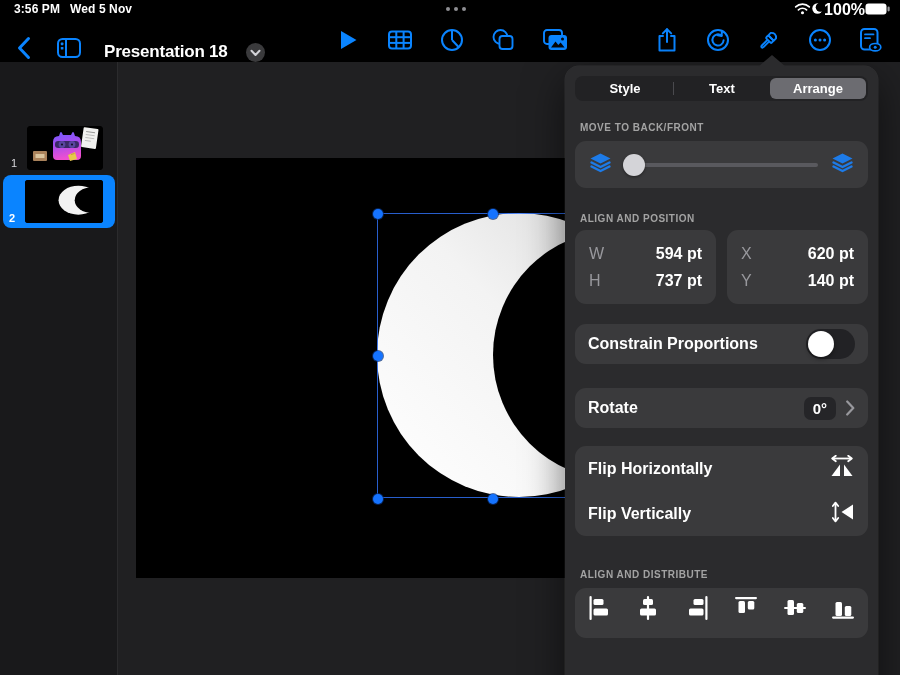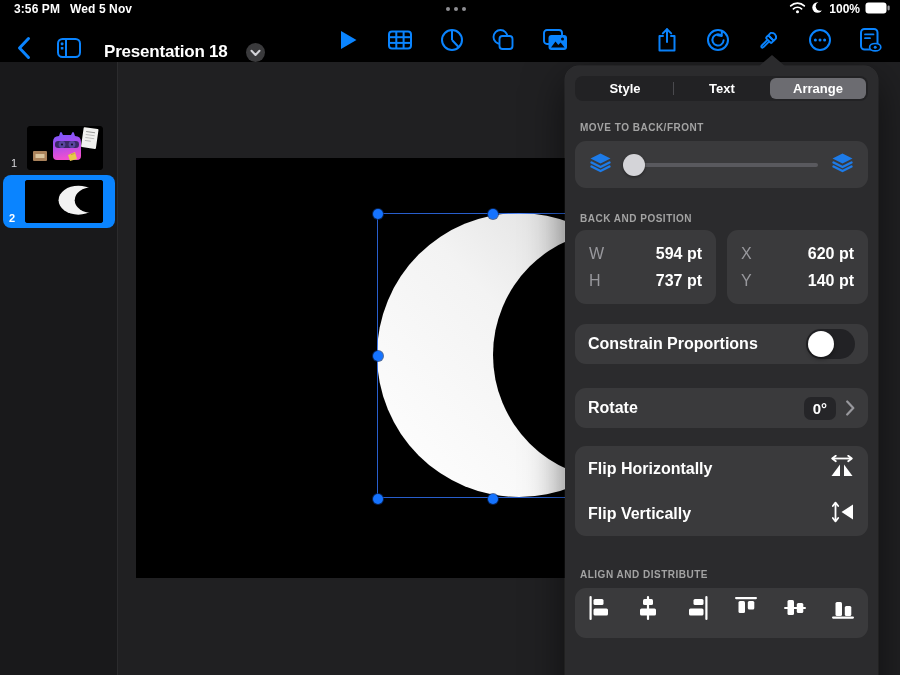--- a/index.html
+++ b/index.html
@@ -5,21 +5,21 @@
   * { margin:0; padding:0; box-sizing:border-box; }
   html,body { width:900px; height:675px; overflow:hidden; background:#000; }
   body { font-family:"Liberation Sans","DejaVu Sans",sans-serif; -webkit-font-smoothing:antialiased; }
   .screen { position:relative; width:900px; height:675px; background:#000; overflow:hidden; }
 
   
   .statusbar { position:absolute; left:0; top:0; width:900px; height:18px; background:#000; color:#fff; }
   .status-left { position:absolute; left:14px; top:2px; font-size:12px; font-weight:700; letter-spacing:.1px; display:flex; gap:10px; }
   .status-dots { position:absolute; left:446px; top:7px; display:flex; gap:4px; }
   .status-dots i { width:4px; height:4px; border-radius:50%; background:#8e8e93; }
-  .status-right { position:absolute; right:10px; top:1px; display:flex; align-items:center; gap:5px; font-size:12px; font-weight:700; }
+  .status-right { position:absolute; right:10px; top:1px; display:flex; align-items:center; font-size:16px; font-weight:700; }
 
   
   .toolbar { position:absolute; left:0; top:18px; width:900px; height:44px; background:#000; }
   .tb-left { position:absolute; left:10px; top:0; height:44px; display:flex; align-items:flex-end; gap:18px; }
   .doc-title { color:#fff; font-size:17px; font-weight:700; letter-spacing:-.2px; margin-left:4px; }
   .title-chevron { width:19px; height:19px; border-radius:50%; background:#3a3a3c; display:flex; align-items:center; justify-content:center; }
   .tb-center { position:absolute; left:334px; top:0; height:44px; display:flex; align-items:center; gap:25px; }
   .tb-right { position:absolute; right:16px; top:0; height:44px; display:flex; align-items:center; gap:24px; }
   .tb-btn { width:27px; height:28px; display:flex; align-items:center; justify-content:center; }
 
@@ -308,21 +308,21 @@
       </div>
       <span>
         <svg width="25" height="24" viewBox="0 0 24 24">
             <path d="M12 2.5 L22 7.5 L12 12.5 L2 7.5 Z" fill="#1d7be8"></path>
             <path d="M3 11.5 L12 16 L21 11.5" fill="none" stroke="#1d7be8" stroke-width="2.4" stroke-linecap="round" stroke-linejoin="round"></path>
             <path d="M3 15.5 L12 20 L21 15.5" fill="none" stroke="#1d7be8" stroke-width="2.4" stroke-linecap="round" stroke-linejoin="round"></path>
           </svg>
       </span>
     </div>
 
-    <div class="sec-label lbl-size">BACK AND POSITION</div>
+    <div class="sec-label lbl-size">ALIGN AND POSITION</div>
     <div class="size-row">
       <div class="card size-card">
         <div class="kv">
           <span class="k">W</span>
           <span class="v">594 pt</span>
         </div>
         <div class="kv">
           <span class="k">H</span>
           <span class="v">737 pt</span>
         </div>

